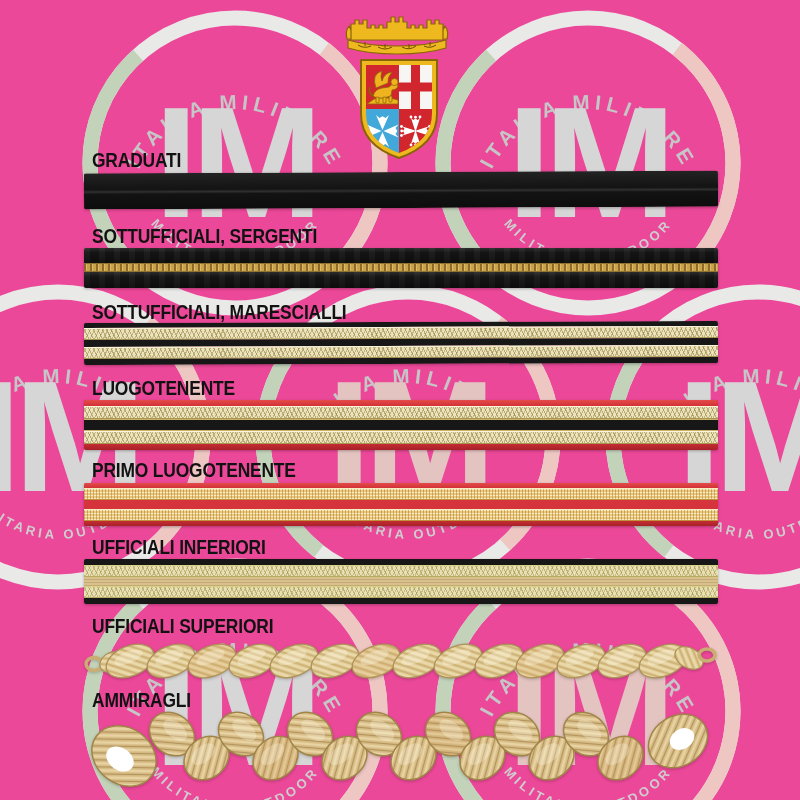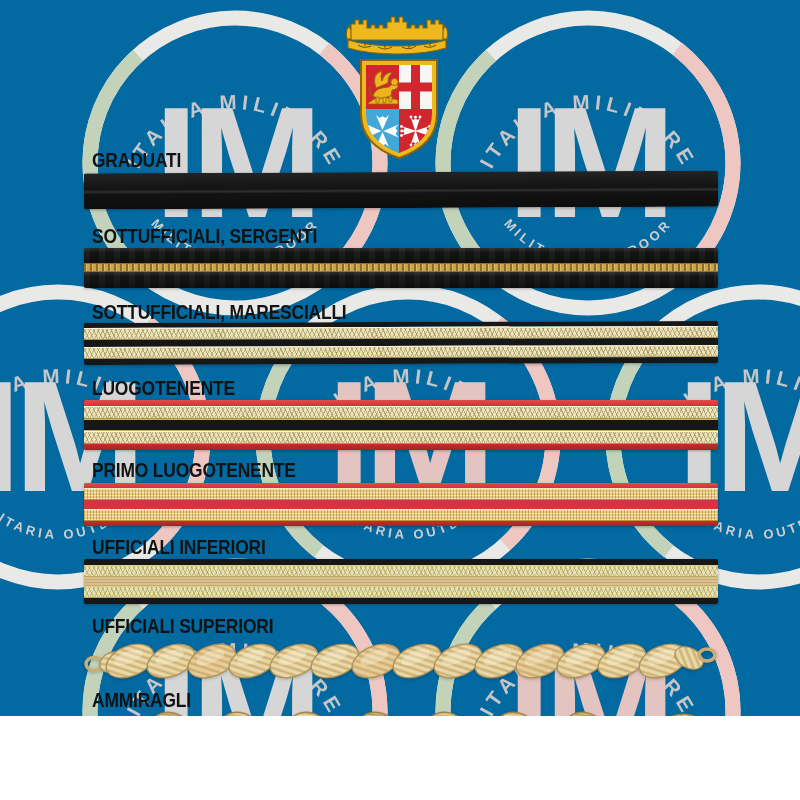--- a/index.html
+++ b/index.html
@@ -1,17 +1,17 @@
 <!DOCTYPE html>
 <html><head>
 <meta charset="utf-8">
 <style>
   html,body{margin:0;padding:0;background:#ffffff;}
   .canvas{
-    position:relative;width:800px;height:716px;background:#0369a1;overflow:hidden;
+    position:relative;width:800px;height:800px;background:#ec4899;overflow:hidden;
     font-family:"Liberation Sans",sans-serif;
   }
   .wm-layer{position:absolute;left:0;top:0;pointer-events:none;}
   .wm-top{font:700 20.5px "Liberation Sans",sans-serif;letter-spacing:5px;fill:#c6c6c6;}
   .wm-bot{font:700 13px "Liberation Sans",sans-serif;letter-spacing:3.5px;fill:#cecece;}
   .wm-im{font:700 158px "Liberation Sans",sans-serif;letter-spacing:-7px;fill:var(--im,#d6d6d6);}
   .emblem-part{position:absolute;}
   .rank-label{
     position:absolute;left:92px;
     font:700 20px "Liberation Sans",sans-serif;color:#121212;

